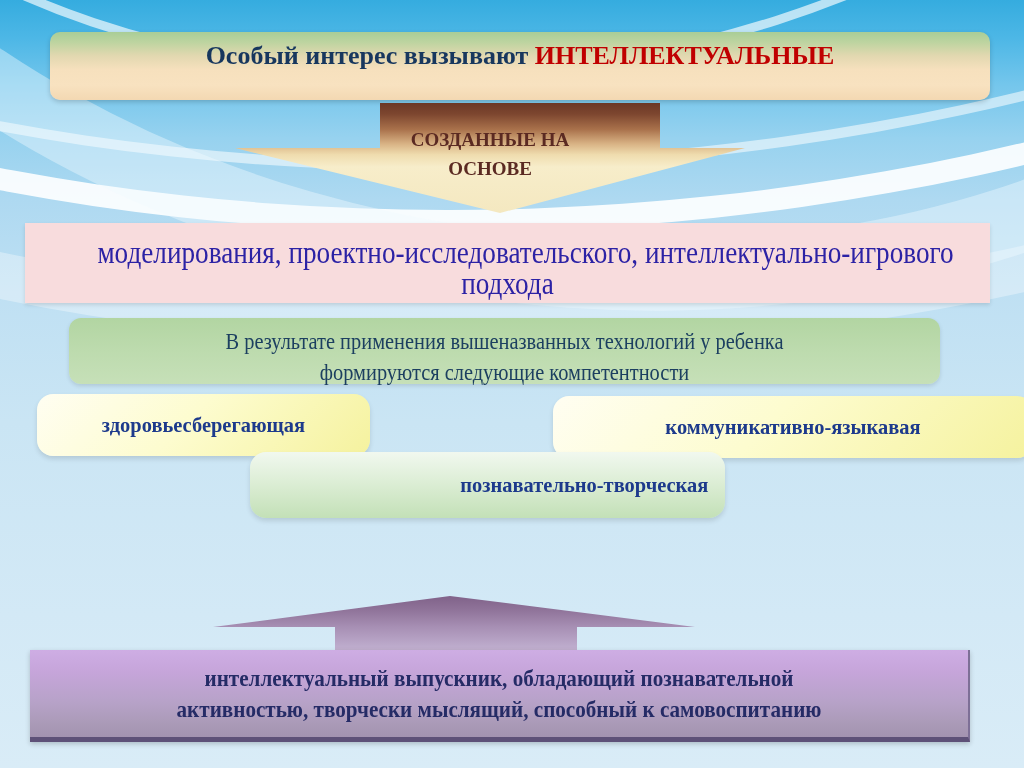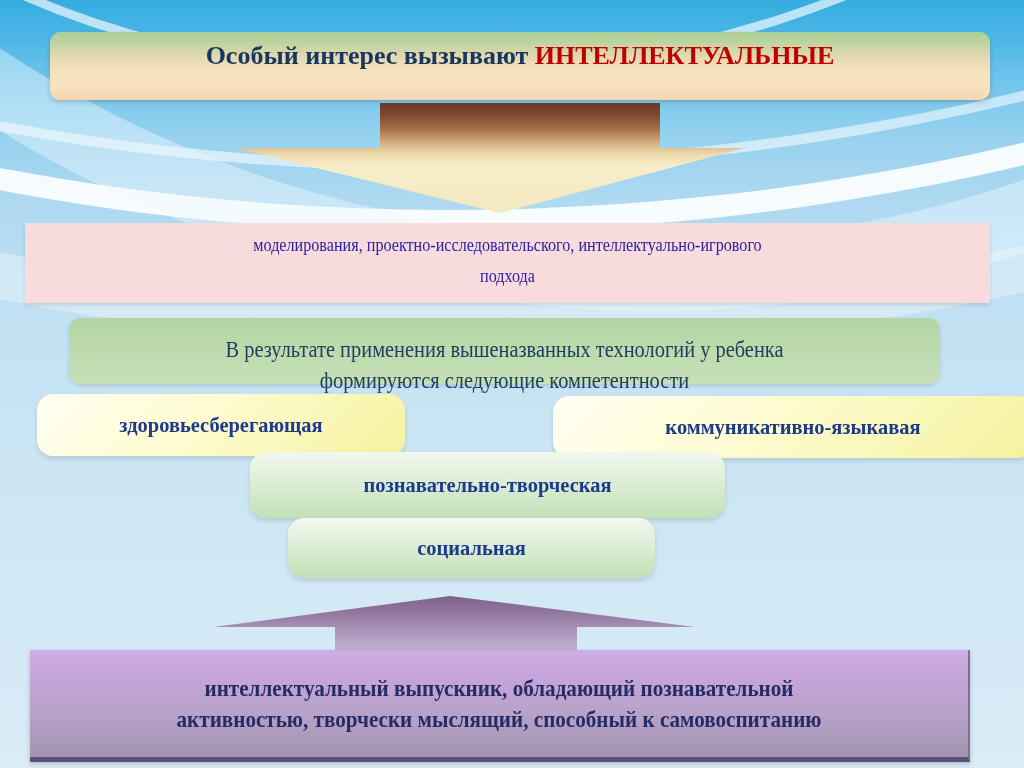--- a/index.html
+++ b/index.html
@@ -35,71 +35,74 @@
   
   #arrow-down{left:235px;top:103px;width:510px;height:110px;
     clip-path:polygon(145px 0,425px 0,425px 45px,510px 45px,265px 110px,0 45px,145px 45px);
     background:linear-gradient(180deg,#6b3827 0%,#7d462f 10%,#a9714b 24%,#d8b284 37%,#efdcae 47%,#f7edca 58%,#f4e8c0 100%);}
   #arrow-down-label{position:absolute;left:165px;top:22px;width:180px;text-align:center;
     font-weight:bold;font-size:19px;line-height:29px;color:#5b2a22;}
 
   
   #approaches{left:25px;top:223px;width:965px;height:80px;background:#f8dcdd;
     box-shadow:0 2px 4px rgba(0,0,0,.12);
-    font-size:19px;line-height:31px;padding-top:6px;color:#2c22a5;}
+    font-size:32px;line-height:31px;padding-top:14px;color:#2c22a5;}
   #approaches .condense{transform:scaleX(.85);}
 
   
   #result{left:69px;top:318px;width:871px;height:66px;border-radius:12px;
     background:linear-gradient(180deg,#b2d5a2 0%,#bddbae 50%,#c6e0b8 100%);
     box-shadow:0 2px 4px rgba(0,0,0,.12);
-    font-size:24px;line-height:31px;padding-top:16px;color:#1c3f60;}
+    font-size:24px;line-height:31px;padding-top:8px;color:#1c3f60;}
   #result .condense{transform:scaleX(.85);}
 
   
   .comp{font-weight:bold;font-size:22px;color:#1d3a8c;
     box-shadow:0 3px 5px rgba(0,0,0,.12);border-radius:16px;
     display:flex;align-items:center;justify-content:center;}
   .comp .condense{transform:scaleX(.93);}
   .comp-yellow{background:linear-gradient(135deg,#fffef2 0%,#fdfccf 45%,#f5f29e 100%);}
-  .comp-green{background:linear-gradient(180deg,#f1f8ef 0%,#ddeed6 45%,#c3e0b7 100%);}
-  #comp-health{left:37px;top:394px;width:368px;height:62px;}
+  .comp-green{background:linear-gradient(180deg,#f1f8ef 0%,#ddeed6 45%,#c3e0b7 100%);text-align:right;}
+  #comp-health{left:37px;top:394px;width:333px;height:62px;}
   #comp-comm{left:553px;top:396px;width:480px;height:62px;}
   #comp-cognitive{left:250px;top:452px;width:475px;height:66px;}
   #comp-social{left:288px;top:518px;width:367px;height:60px;}
 
   
   #arrow-up{left:213px;top:596px;width:482px;height:62px;
     clip-path:polygon(237px 0,482px 31px,364px 31px,364px 62px,122px 62px,122px 31px,0 31px);
     background:linear-gradient(180deg,#806289 0%,#8f7399 22%,#a78fb4 50%,#bcaacb 80%,#c9b9d6 100%);}
 
   
-  #outcome{left:30px;top:650px;width:940px;height:112px;
+  #outcome{left:30px;top:650px;width:940px;height:92px;
     background:linear-gradient(180deg,#ceade4 0%,#c6a5da 25%,#b7a2c8 60%,#aa9ab7 85%,#a393b0 100%);
     border-bottom:5px solid #5e5178;border-right:2px solid #7d6f96;
     box-shadow:0 2px 5px rgba(0,0,0,.2);
-    font-weight:bold;font-size:24px;line-height:31px;padding-top:23px;color:#252b66;}
+    font-weight:bold;font-size:24px;line-height:31px;padding-top:13px;color:#252b66;}
   #outcome .condense{transform:scaleX(.88);}
 </style>
 </head>
 <body>
 
 <div id="stage">
 
   <div class="arc arc3"></div>
   <div class="arc arc1"></div>
   <div class="arc arc2"></div>
   <div class="arc arc4"></div>
   <div class="arc arc5"></div>
 
   <div id="banner" class="box">
     <div class="nowrap"><span>Особый интерес вызывают </span><span class="hl">ИНТЕЛЛЕКТУАЛЬНЫЕ</span></div>
   </div>
 
   <div id="arrow-down" class="box"></div>
+  <div style="position:absolute;left:235px;top:103px;width:510px;height:110px;">
+    <div id="arrow-down-label">СОЗДАННЫЕ НА ОСНОВЕ</div>
+  </div>
 
   <div id="approaches" class="box">
     <span class="condense">
       <div class="nowrap">моделирования, проектно-исследовательского, интеллектуально-игрового</div>
       <div class="nowrap">подхода</div>
     </span>
   </div>
 
   <div id="result" class="box">
     <span class="condense">
@@ -110,23 +113,20 @@
 
   <div id="comp-health" class="box comp comp-yellow">
     <span class="condense nowrap">здоровьесберегающая</span>
   </div>
   <div id="comp-comm" class="box comp comp-yellow">
     <span class="condense nowrap">коммуникативно-языкавая</span>
   </div>
   <div id="comp-cognitive" class="box comp comp-green">
     <span class="condense nowrap">познавательно-творческая</span>
   </div>
-  <div id="comp-social" class="box comp comp-green">
-    <span class="condense nowrap">социальная</span>
-  </div>
 
   <div id="arrow-up" class="box"></div>
 
   <div id="outcome" class="box">
     <span class="condense">
       <div class="nowrap">интеллектуальный выпускник, обладающий познавательной</div>
       <div class="nowrap">активностью, творчески мыслящий, способный к самовоспитанию</div>
     </span>
   </div>
 </div>

